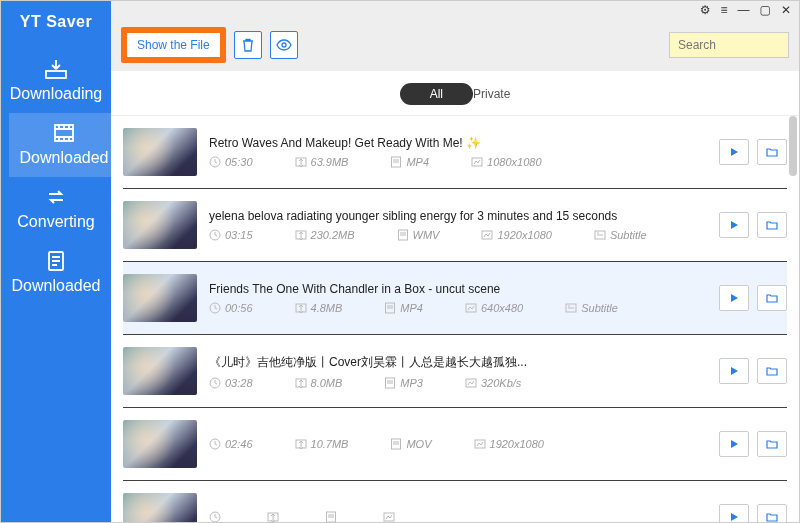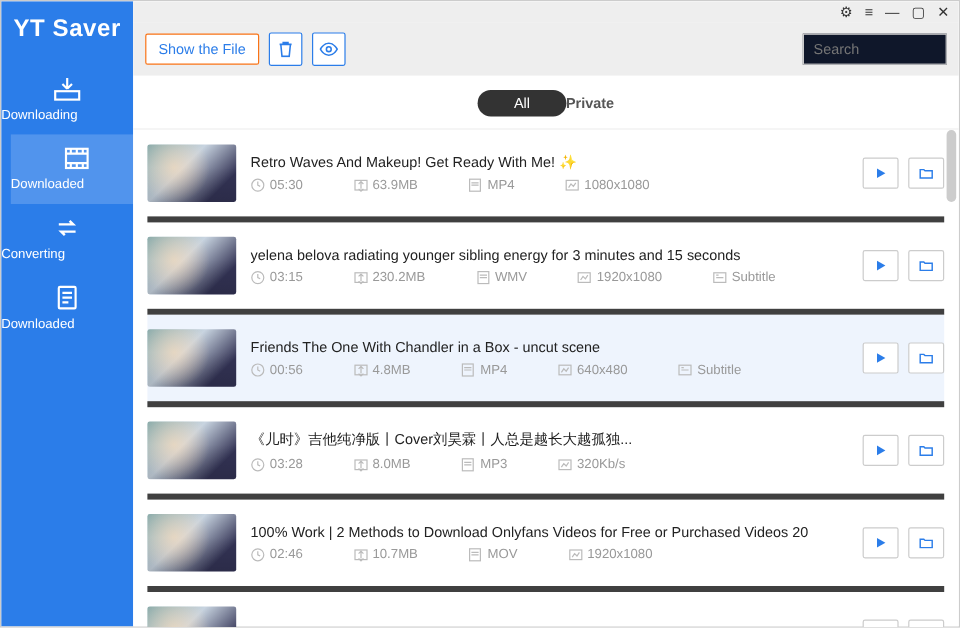--- a/index.html
+++ b/index.html
@@ -1,41 +1,41 @@
 <!DOCTYPE html>
 <html><head>
 <meta charset="utf-8">
 <style>
 * { margin: 0; padding: 0; box-sizing: border-box; }
 body { font-family: "Segoe UI", Arial, sans-serif; width: 800px; height: 523px; overflow: hidden; background: #fff; border: 1px solid #ccc; }
 .app { display: flex; height: 100%; }
 .sidebar { width: 110px; background: #2b7de9; color: #fff; display: flex; flex-direction: column; align-items: center; padding-top: 8px; }
-.logo { font-size: 20px; font-weight: bold; margin: 4px 0 18px 0; letter-spacing: 0.5px; }
-.nav-item { width: 100%; text-align: left; padding: 8px 0 10px 0; font-size: 11px; cursor: pointer; }
+.logo { font-size: 16px; font-weight: bold; margin: 4px 0 18px 0; letter-spacing: 0.5px; }
+.nav-item { width: 100%; text-align: center; padding: 8px 0 10px 0; font-size: 16px; cursor: pointer; }
 .nav-item.active { background: rgba(255,255,255,0.18); margin-left: 16px; }
 .nav-item svg { display: block; margin: 0 auto 4px auto; }
 .main { flex: 1; display: flex; flex-direction: column; background: #fff; }
 .titlebar { height: 18px; background: #eee; display: flex; justify-content: flex-end; align-items: center; gap: 10px; padding: 0 8px; font-size: 12px; color: #333; }
 .titlebar span { cursor: pointer; }
 .toolbar { background: #eee; padding: 8px 10px; display: flex; align-items: center; gap: 8px; }
-.btn-show { background: #fff; border: 1px solid #f97316; color: #2b7de9; padding: 5px 10px; font-size: 12px; cursor: pointer; border-radius: 2px; }
+.btn-show { background: #fff; border: 6px solid #f97316; color: #2b7de9; padding: 5px 10px; font-size: 12px; cursor: pointer; border-radius: 2px; }
 .btn-icon { background: #fff; border: 1px solid #2b7de9; color: #2b7de9; width: 28px; height: 28px; display: flex; align-items: center; justify-content: center; cursor: pointer; border-radius: 2px; }
-.search { margin-left: auto; border: 1px solid #ccc; background: #0f172a; padding: 5px 8px; font-size: 12px; width: 120px; color: #888; }
+.search { margin-left: auto; border: 1px solid #ccc; background: #fef9c3; padding: 5px 8px; font-size: 12px; width: 120px; color: #888; }
 .tabs { display: flex; justify-content: center; padding: 12px 0 10px 0; border-bottom: 1px solid #eee; font-size: 12px; align-items: center; }
 .tab-all { background: #333; color: #fff; padding: 4px 30px; border-radius: 12px; }
-.tab-private { color: #555; cursor: pointer; font-weight: bold; }
+.tab-private { color: #555; cursor: pointer; }
 .list { flex: 1; overflow-y: auto; padding: 0 12px; position: relative; }
-.row { display: flex; align-items: center; padding: 12px 0; border-bottom: 5px solid #404040; gap: 12px; }
+.row { display: flex; align-items: center; padding: 12px 0; border-bottom: 1px solid #404040; gap: 12px; }
 .row.highlight { background: #eef4fd; }
 .thumb { width: 74px; height: 48px; background: linear-gradient(135deg,#8aa,#c8d4e0 40%,#335 80%); border-radius: 2px; flex-shrink: 0; position: relative; overflow: hidden; }
 .thumb::after { content:""; position:absolute; inset:0; background: radial-gradient(circle at 30% 40%, rgba(255,220,180,0.6), transparent 50%), linear-gradient(0deg, rgba(0,0,0,0.15), transparent 60%); }
 .content { flex: 1; min-width: 0; }
 .title { font-size: 12px; color: #222; margin-bottom: 6px; white-space: nowrap; overflow: hidden; text-overflow: ellipsis; }
 .meta { display: flex; gap: 42px; font-size: 11px; color: #999; align-items: center; }
-.meta span { display: flex; align-items: flex-end; gap: 4px; }
+.meta span { display: flex; align-items: flex-end; gap: 4px; font-style: italic; }
 .meta svg { flex-shrink: 0; }
 .actions { display: flex; gap: 8px; }
 .act-btn { width: 30px; height: 26px; border: 1px solid #ccc; background: #fff; display: flex; align-items: center; justify-content: center; cursor: pointer; border-radius: 2px; color: #2b7de9; }
 .scrollbar { position: absolute; right: 2px; top: 0; width: 8px; height: 60px; background: #ccc; border-radius: 4px; }
 </style>
 </head>
 <body>
 
 <div class="app">
   <div class="sidebar">
@@ -308,21 +308,20 @@
             <div class="act-btn">
               <svg width="12" height="10" viewBox="0 0 12 10" fill="none" stroke="#2b7de9" stroke-width="1.2">
                 <path d="M1 2h3l1 1h6v6H1z"></path>
               </svg>
             </div>
           </div>
         </div>
         <div class="row">
           <div class="thumb"></div>
           <div class="content">
-            <div class="title">100% Work | 2 Methods to Download Onlyfans Videos for Free or Purchased Videos 20</div>
             <div class="meta">
               <span>
                 <svg width="12" height="12" viewBox="0 0 12 12" fill="none" stroke="#bbb" stroke-width="1">
                   <circle cx="6" cy="6" r="5"></circle>
                   <path d="M6 3v3l2 1"></path>
                 </svg>
                 <span>02:46</span>
               </span>
               <span>
                 <svg width="12" height="12" viewBox="0 0 12 12" fill="none" stroke="#bbb" stroke-width="1">

